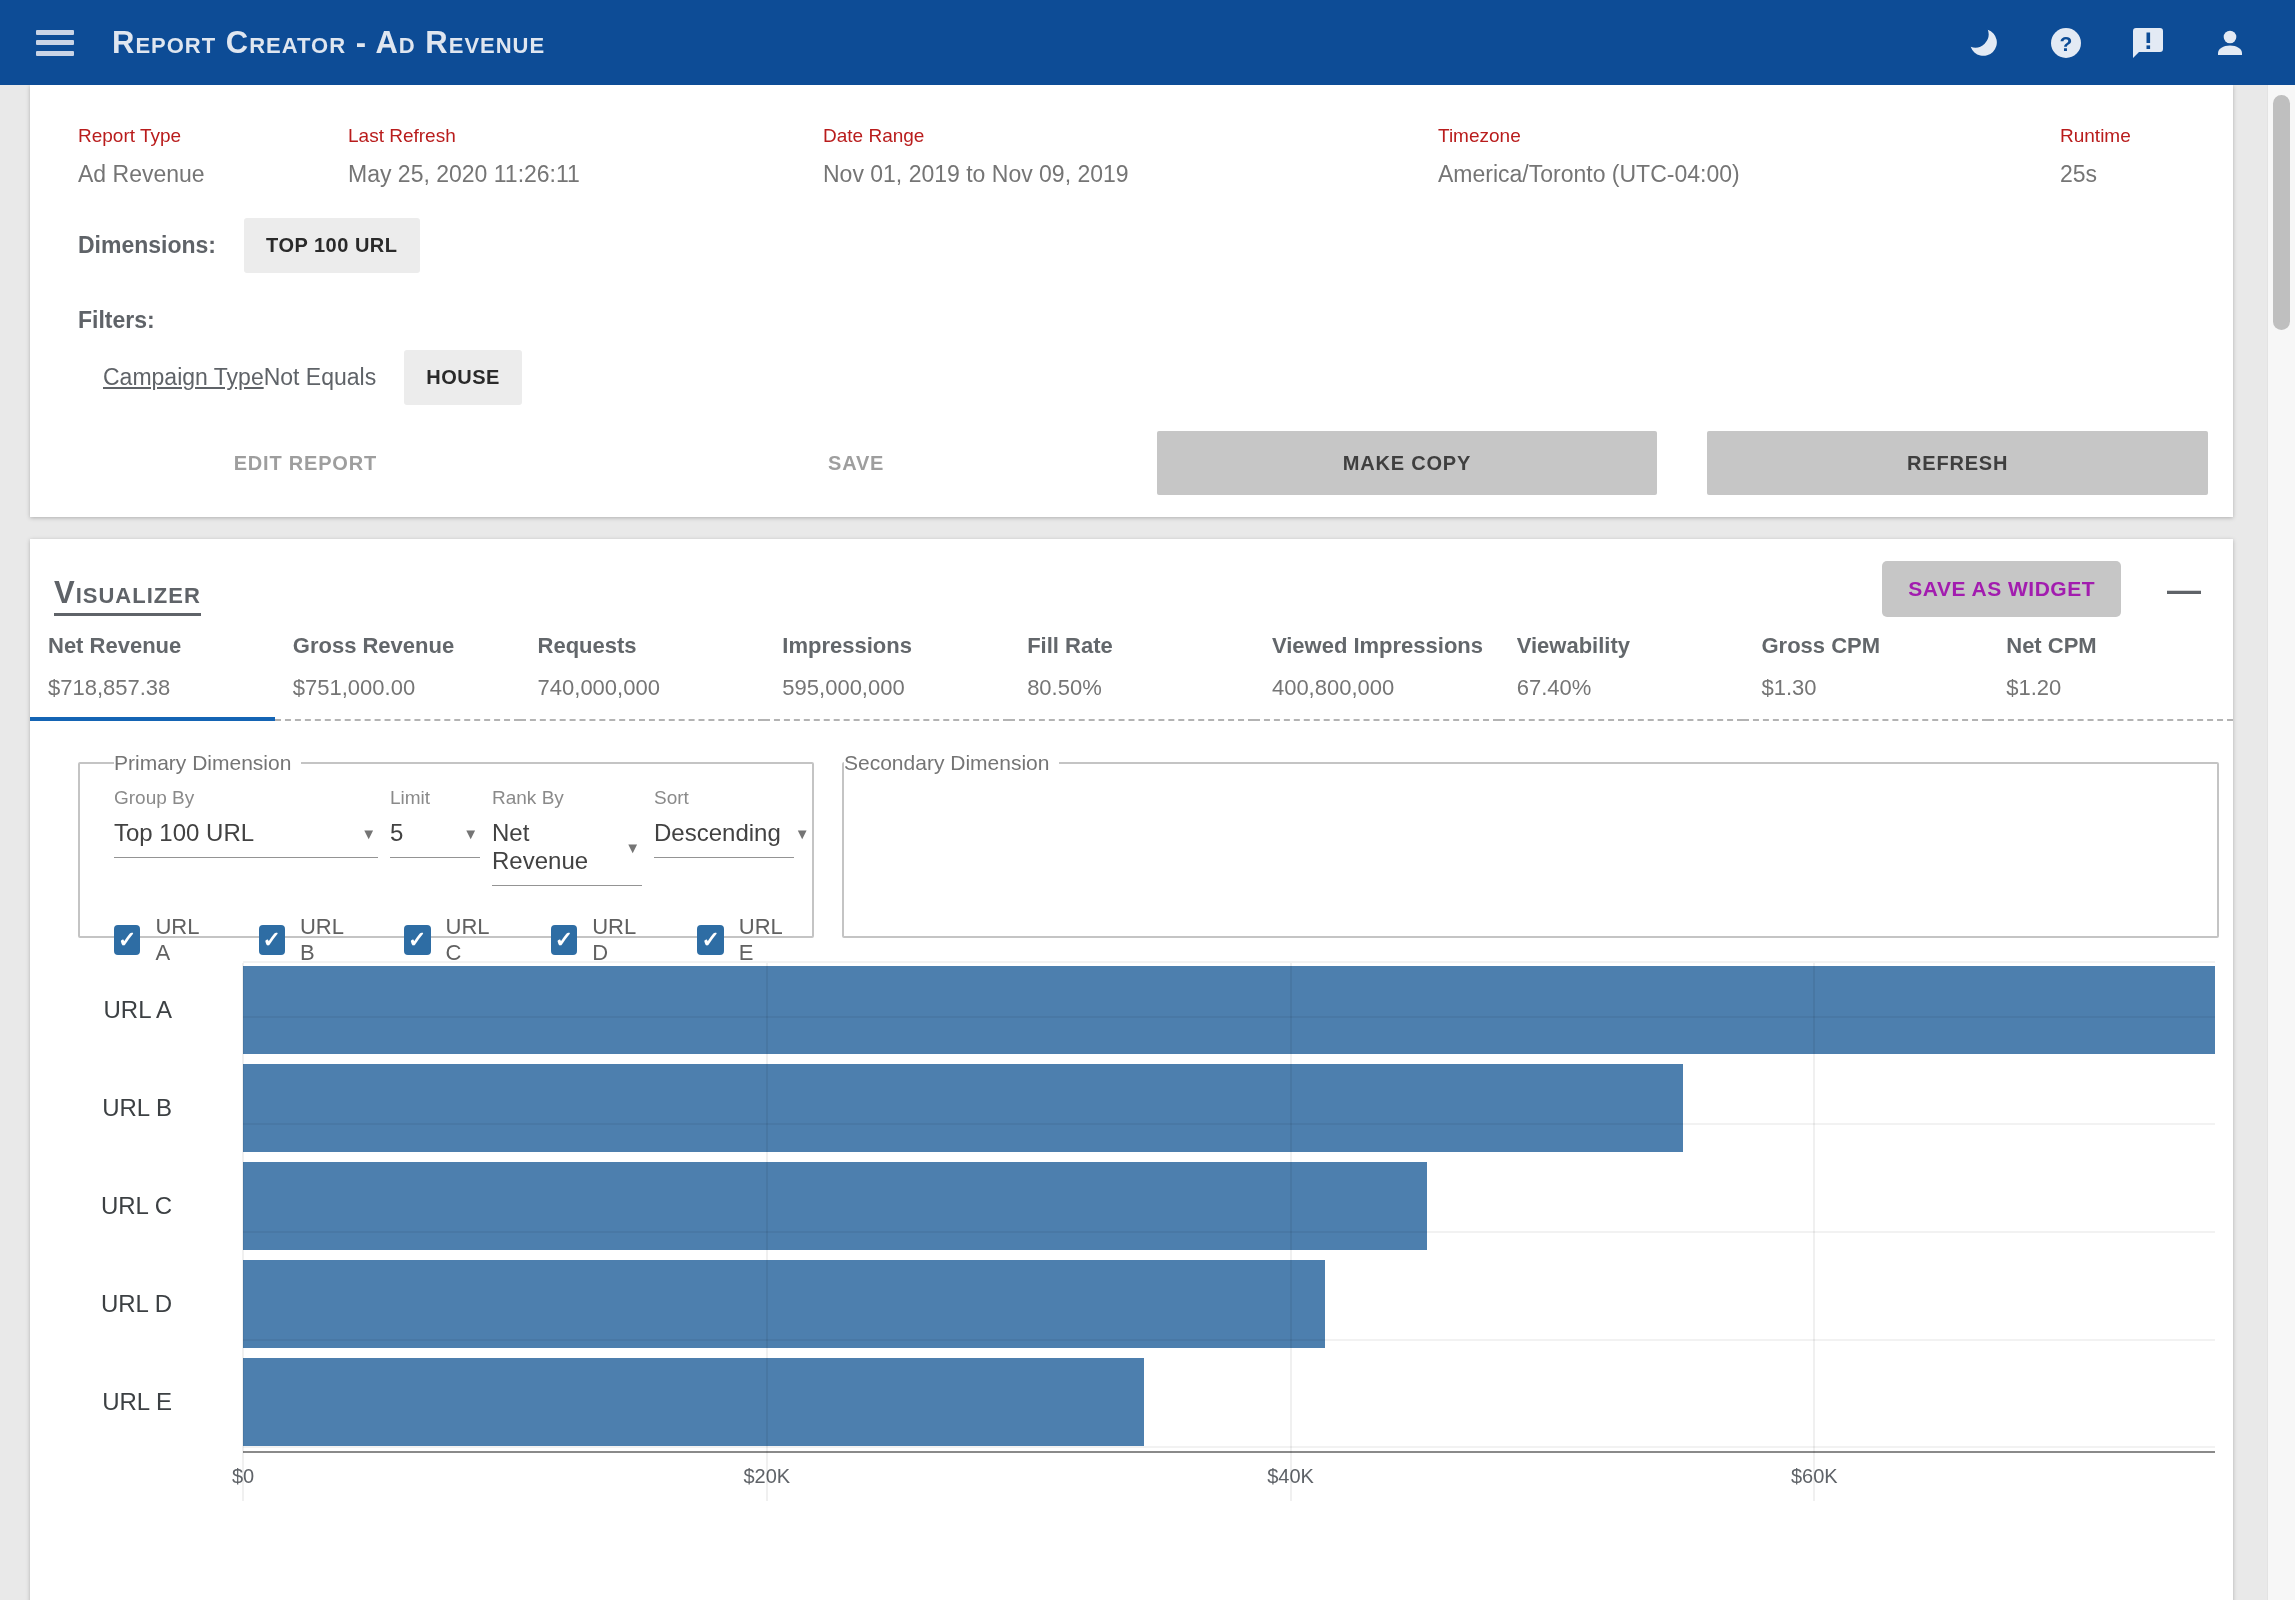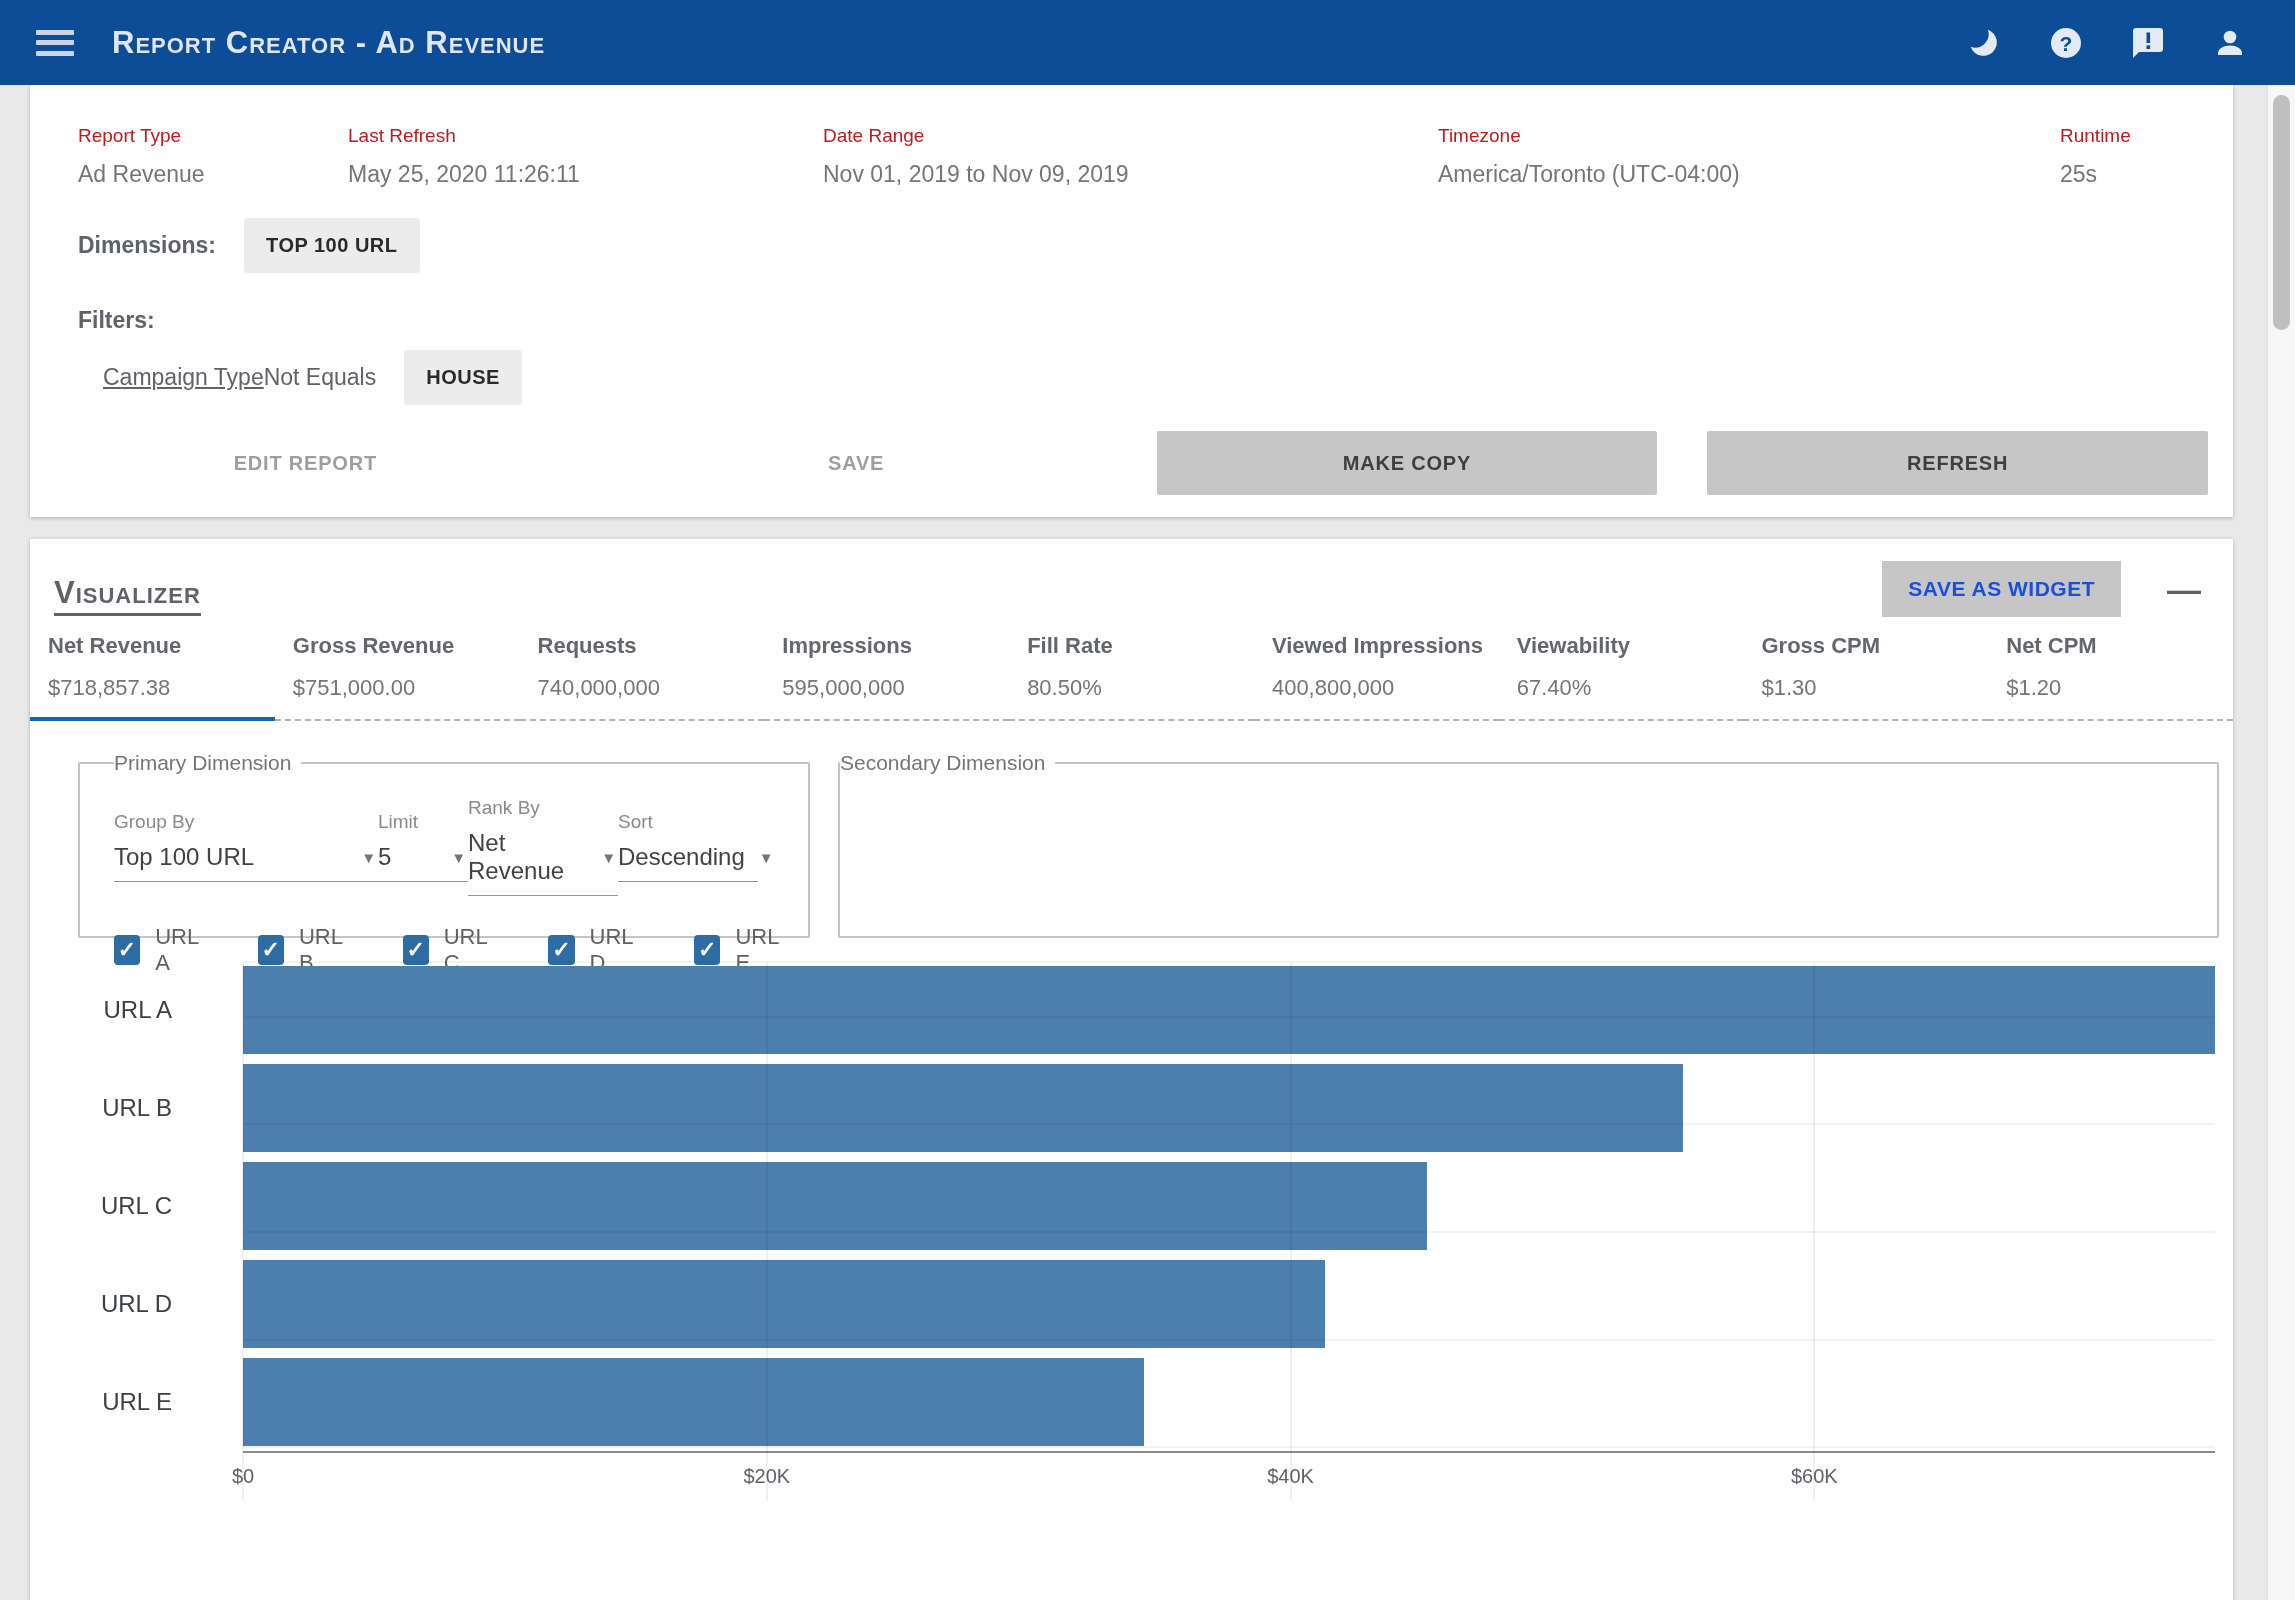--- a/index.html
+++ b/index.html
@@ -36,42 +36,42 @@
 
   .actions-row { display:flex; margin-top:26px; padding-bottom:22px; }
   .action-col { flex:1; display:flex; align-items:center; justify-content:center; }
   .btn-text { border:none; background:transparent; color:#9e9e9e; font-size:20px; font-weight:700; letter-spacing:0.8px; font-family:inherit; cursor:pointer; padding:14px 20px; }
   .btn-contained { border:none; width:calc(100% - 50px); height:64px; background:#c6c6c6; color:#3f3f3f; font-size:20px; font-weight:700; letter-spacing:0.8px; font-family:inherit; cursor:pointer; border-radius:2px; }
 
   
   .viz-header { display:flex; align-items:flex-start; padding:22px 24px 0 24px; }
   .viz-title { font-size:31px; font-weight:700; font-variant:small-caps; color:#5f6368; letter-spacing:1px; border-bottom:3px solid #5f6368; padding-bottom:2px; margin-top:14px; }
   .viz-header-right { margin-left:auto; display:flex; align-items:center; gap:38px; }
-  .btn-widget { border:none; background:#c6c6c6; color:#1d4ed8; font-size:21px; font-weight:600; letter-spacing:0.5px; padding:16px 26px; font-family:inherit; cursor:pointer; border-radius:0; }
+  .btn-widget { border:none; background:#c6c6c6; color:#a21caf; font-size:21px; font-weight:600; letter-spacing:0.5px; padding:16px 26px; font-family:inherit; cursor:pointer; border-radius:5px; }
   .minus-btn { font-size:34px; color:#5f6368; font-weight:700; cursor:pointer; line-height:1; padding:4px 8px; }
 
   .chart-type-row { display:flex; justify-content:flex-end; gap:22px; padding:26px 8px 0 0; }
   .ct-btn { min-width:96px; height:38px; font-size:19px; font-weight:700; letter-spacing:0.5px; font-family:inherit; cursor:pointer; border-radius:2px; }
   .ct-btn.selected { background:#e0e0e0; border:none; color:#a8a8a8; }
   .ct-btn.plain { background:#fff; border:1px solid #e0e0e0; color:#3f3f3f; box-shadow:0 1px 2px rgba(0,0,0,0.12); }
 
   
   .metrics-row { display:flex; margin-top:14px; }
   .metric { flex:1; padding:2px 4px 16px 18px; border-bottom:2px dashed #b3b3b3; cursor:pointer; }
   .metric.sel { border-bottom:4px solid var(--accent,#1464b4); }
   .metric .m-lbl { font-size:22px; font-weight:700; color:#63676b; }
   .metric .m-val { font-size:22px; color:#757575; margin-top:16px; }
 
   
   .dims-row { display:flex; gap:28px; margin:30px 14px 0 48px; }
   fieldset { border:2px solid #c4c4c4; border-radius:2px; height:187px; }
   fieldset legend { font-size:21px; color:#757575; padding-right:10px; }
   .fs-primary { width:732px; padding:4px 18px 0 34px; }
   .fs-secondary { flex:1; }
-  .selects-row { display:flex; margin-top:18px;align-items:center; }
+  .selects-row { display:flex; gap:12px; margin-top:8px; }
   .sel-col { position:relative; }
   .sel-lbl { font-size:19px; color:#8a8a8a; }
   .sel-box { display:flex; align-items:center; justify-content:space-between; border-bottom:1px solid #949494; padding:10px 2px 10px 0; cursor:pointer; }
   .sel-val { font-size:24px; color:#424242; }
   .sel-arrow { font-size:15px; color:#757575; margin-left:14px; }
   .sw1{width:264px}.sw2{width:90px}.sw3{width:150px}.sw4{width:140px}
   .checks-row { display:flex; align-items:center; gap:49px; margin-top:28px; }
   .check-item { display:flex; align-items:center; cursor:pointer; }
   .cb { width:30px; height:30px; border-radius:4px; border:2px solid #9e9e9e; background:#fff; display:flex; align-items:center; justify-content:center; }
   .cb.checked { background:var(--checkbox,#2e6da4); border-color:var(--checkbox,#2e6da4); }

